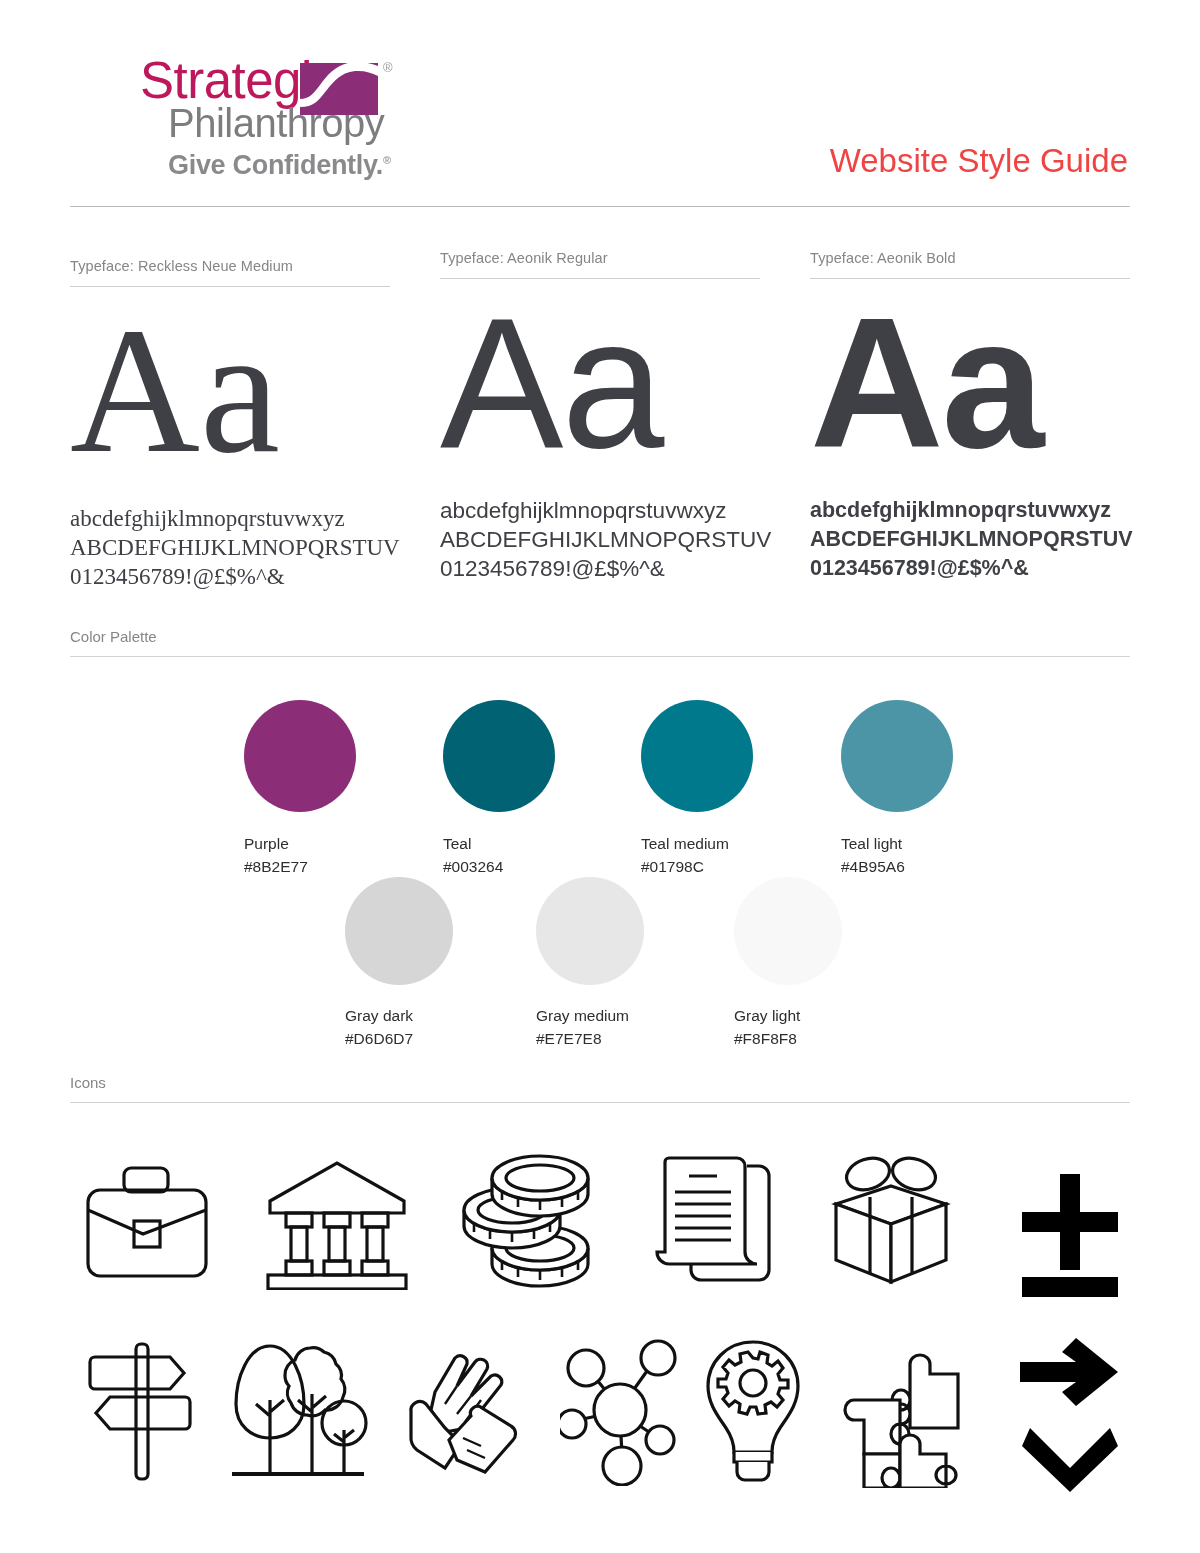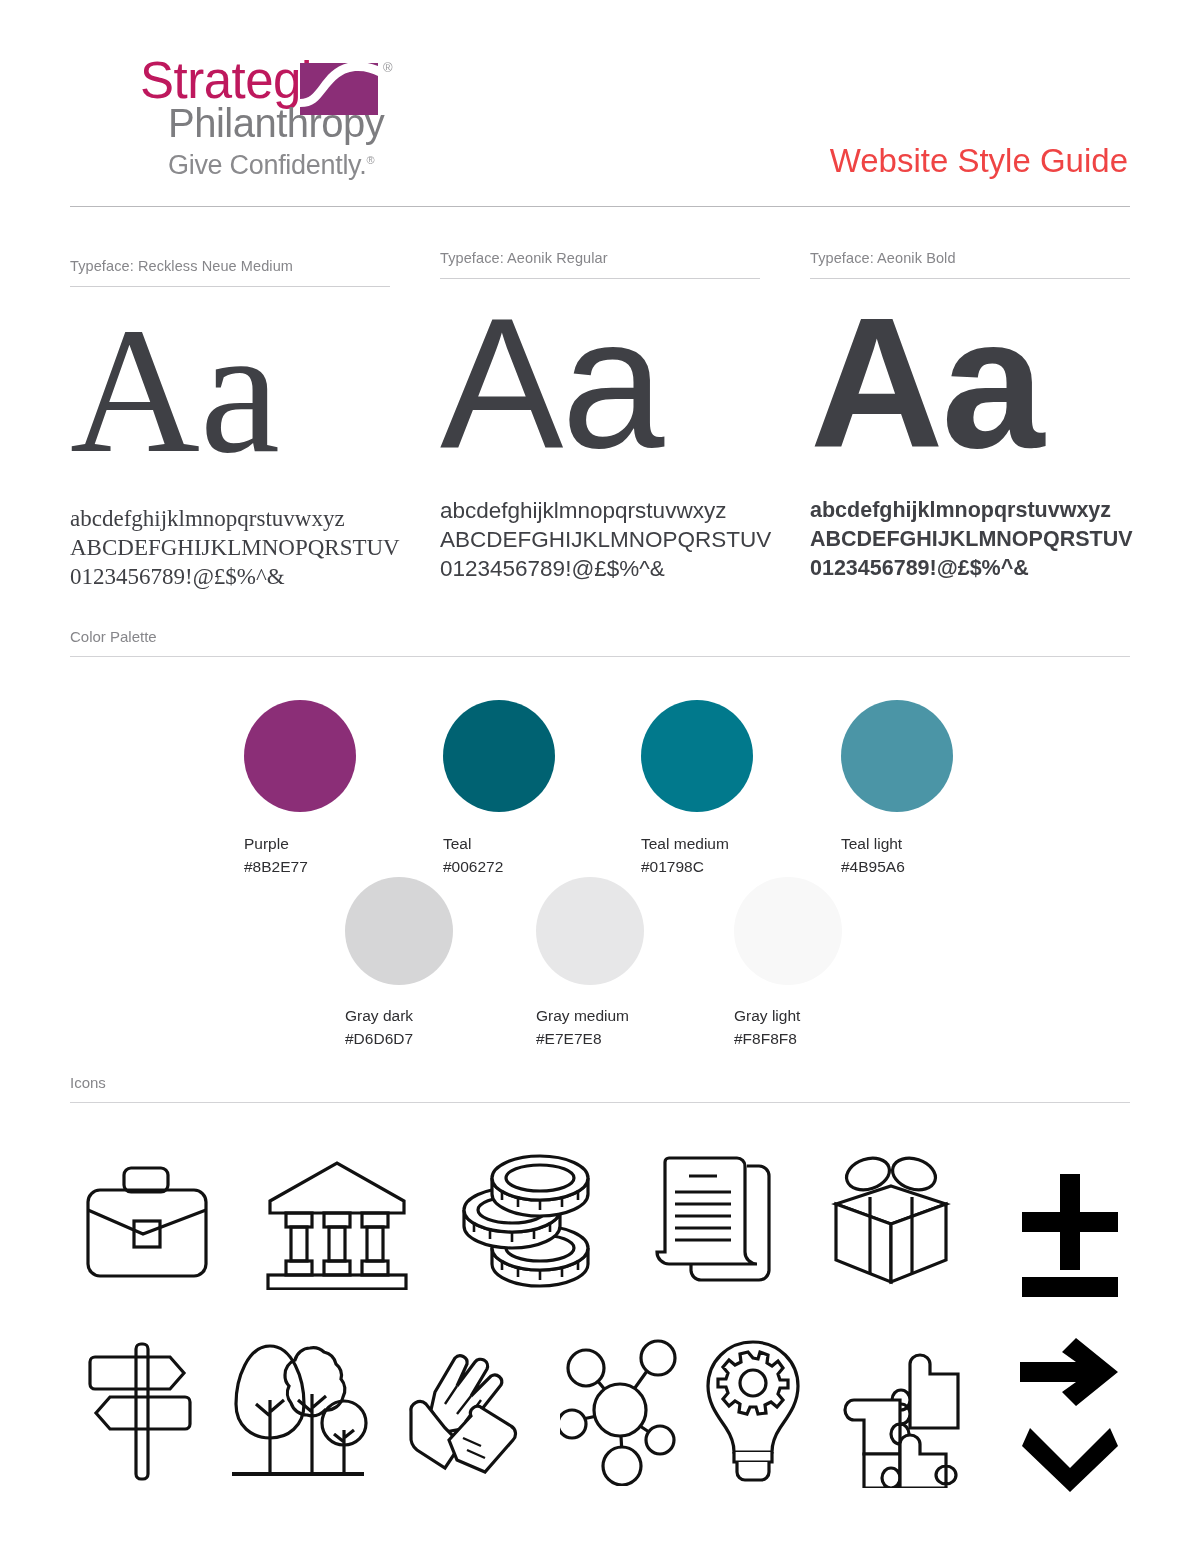--- a/index.html
+++ b/index.html
@@ -19,21 +19,21 @@
   .logo-line1 {
     font-size: 51px; color: #be185d; letter-spacing: -0.5px;
     line-height: 42px; font-weight: 400;
   }
   .logo-line2 {
     font-size: 40px; color: #7d7d80; letter-spacing: -0.5px;
     line-height: 42px; font-weight: 400; padding-left: 28px;
   }
   .logo-line3 {
     font-size: 27px; color: #8a8a8d; letter-spacing: -0.3px;
-    line-height: 32px; font-weight: 400; padding-left: 28px;
+    line-height: 32px; font-weight: 700; padding-left: 28px;
   }
   .logo-reg-small { font-size: 11px; vertical-align: super; color: #9a9a9d; }
   .logo-mark {
     position: absolute; left: 160px; top: 3px; width: 78px; height: 52px;
     background: #8B2E77; overflow: hidden;
   }
   .logo-mark svg { display: block; }
   .logo-mark-reg {
     position: absolute; left: 243px; top: 0px;
     font-size: 13px; color: #9a9a9d;
@@ -167,21 +167,21 @@
 
     <div class="swatch" style="left:244px; top:700px;">
       <div class="dot" id="dot-p0" style="width: 112px; height: 112px; background: rgb(139, 46, 119);"></div>
       <div class="name" style="margin-top:20px;">Purple</div>
       <div class="hex">#8B2E77</div>
     </div>
 
     <div class="swatch" style="left:443px; top:700px;">
       <div class="dot" id="dot-p1" style="width: 112px; height: 112px; background: rgb(0, 98, 114);"></div>
       <div class="name" style="margin-top:20px;">Teal</div>
-      <div class="hex">#006272</div>
+      <div class="hex">#003264</div>
     </div>
 
     <div class="swatch" style="left:641px; top:700px;">
       <div class="dot" id="dot-p2" style="width: 112px; height: 112px; background: rgb(1, 121, 140);"></div>
       <div class="name" style="margin-top:20px;">Teal medium</div>
       <div class="hex">#01798C</div>
     </div>
 
     <div class="swatch" style="left:841px; top:700px;">
       <div class="dot" id="dot-p3" style="width: 112px; height: 112px; background: rgb(75, 149, 166);"></div>

